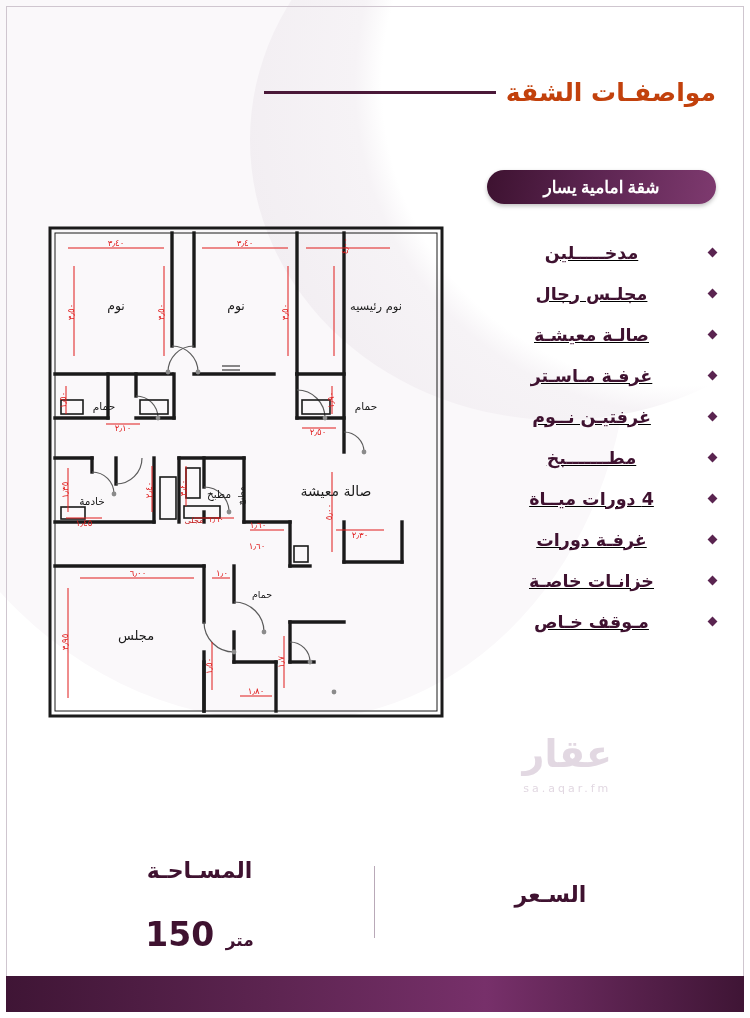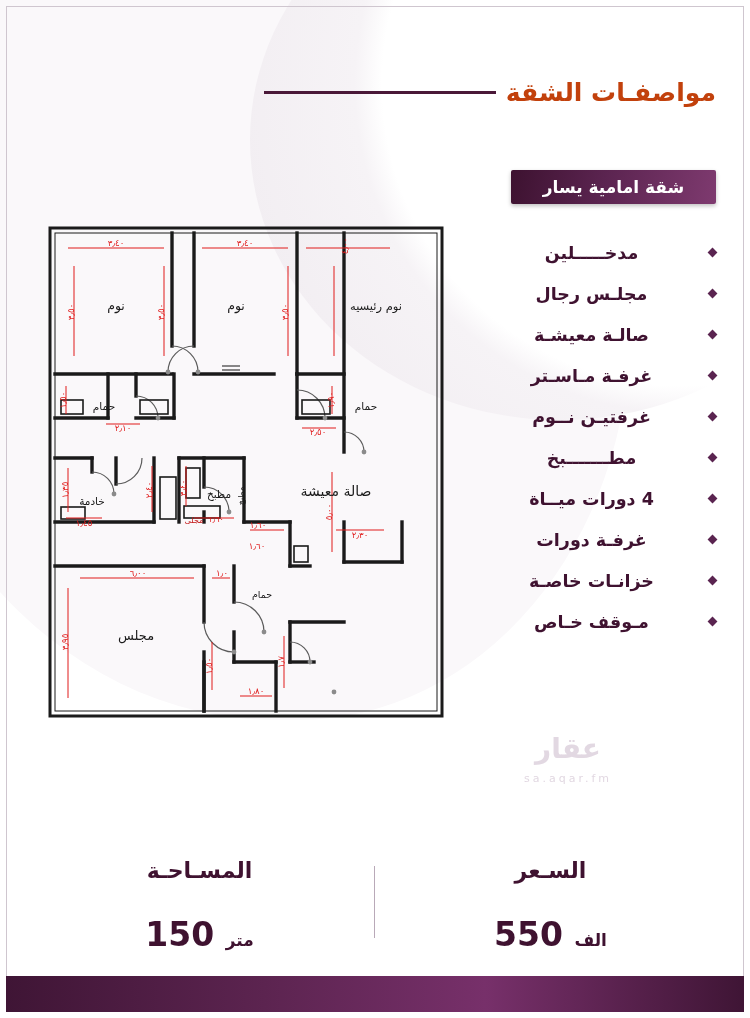--- a/index.html
+++ b/index.html
@@ -66,44 +66,46 @@
   .header-line {
     width: 232px; height: 3px;
     background: #4a1838;
   }
 
   
   .pill {
     position: absolute;
     top: 170px; right: 34px;
     z-index: 4;
-    width: 205px; height: 34px;
-    border-radius: 2px;
+    width: 229px; height: 34px;
+    border-radius: 17px;
     background: linear-gradient(100deg,#3d1230 0%, #5b2450 45%, #7e3a6f 100%);
     color: #fff;
     font-size: 17px;
     font-weight: bold;
     display: flex;
     align-items: center;
     justify-content: center;
     box-shadow: 0 2px 4px rgba(0,0,0,.25);
+    font-family: Liberation Serif, serif;
   }
 
   
   .features {
     position: absolute;
     top: 232px; right: 34px;
     width: 232px;
     z-index: 4;
   }
   .feature {
     display: flex;
     align-items: center;
     justify-content: flex-start;
     height: 41px;
+    text-decoration: underline;
   }
   .feature .bullet {
     flex: 0 0 auto;
     width: 7px; height: 7px;
     background: #5a2450;
     transform: rotate(45deg);
     margin-left: 10px;
     margin-right: 0;
   }
   .feature .txt {
@@ -119,21 +121,21 @@
   
   .watermark {
     position: absolute;
     right: 138px; top: 735px;
     z-index: 3;
     text-align: center;
     color: #ded3dd;
     user-select: none;
   }
   .watermark .wm-main {
-    font-size: 28px;
+    font-size: 38px;
     font-weight: bold;
     letter-spacing: 2px;
     line-height: 1;
     color: #e2d8e2;
   }
   .watermark .wm-sub {
     font-size: 11px;
     letter-spacing: 3px;
     color: #e2d8e2;
     margin-top: 9px;
@@ -430,24 +432,20 @@
         <text x="168" y="444" transform="rotate(-90 168 444)">١٫٥٠</text>
         <text x="212" y="472">١٫٨٠</text>
         <text x="172" y="300" font-size="8">١٫٦٠</text>
       </g>
     </svg>
   </div>
 
   <div class="stats">
     <div class="stat">
       <div class="label">السـعر</div>
-      <div class="value">
-        <span class="unit">الف</span>
-        <span>550</span>
-      </div>
     </div>
     <div class="stat">
       <div class="label">المسـاحـة</div>
       <div class="value">
         <span class="unit">متر</span>
         <span>150</span>
       </div>
     </div>
   </div>
 

